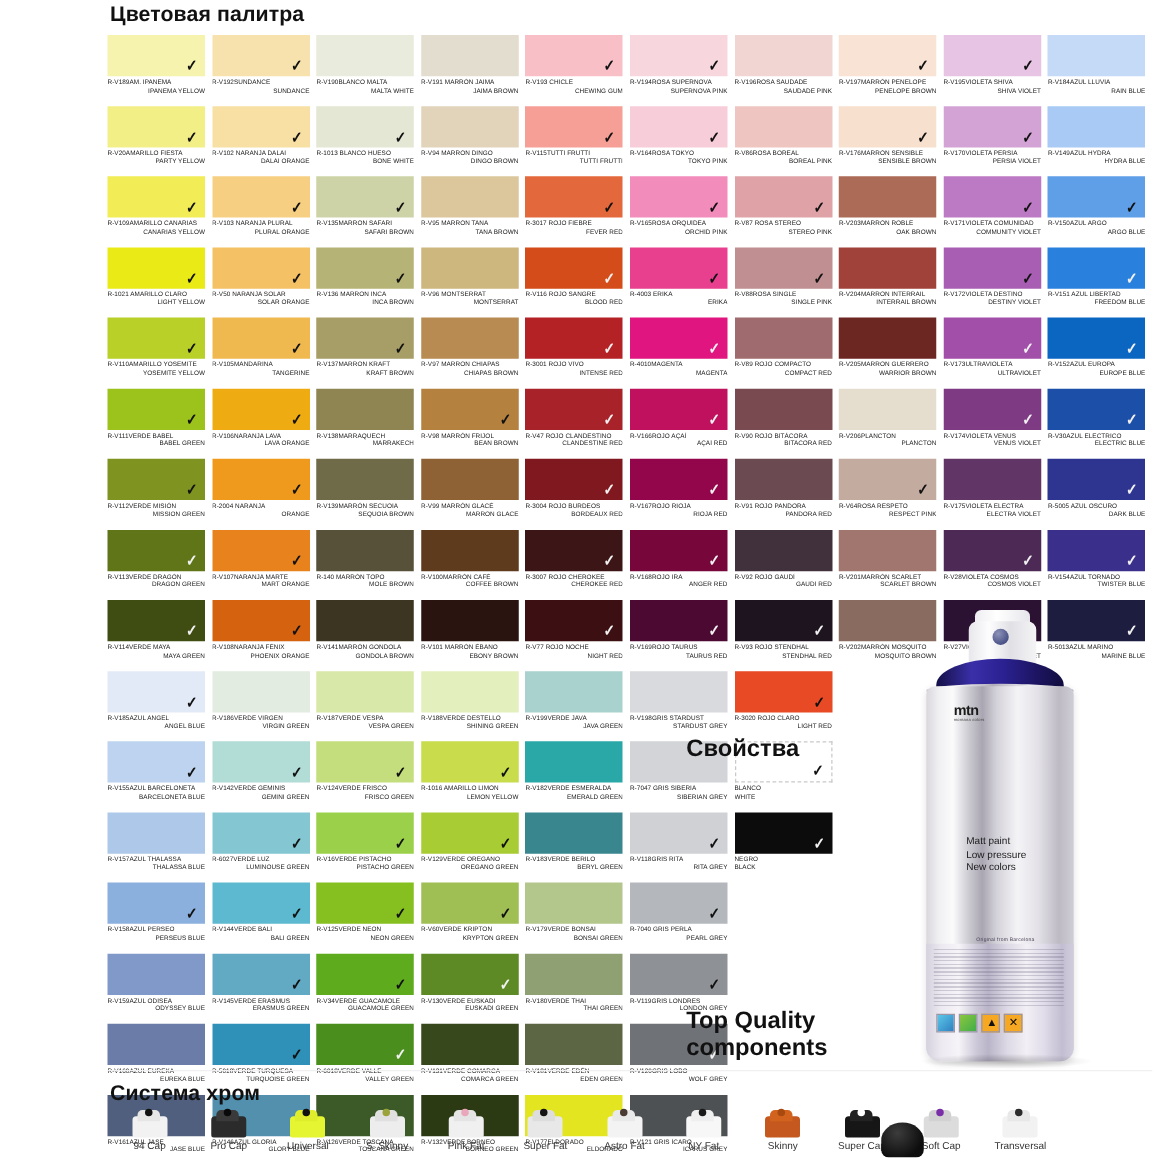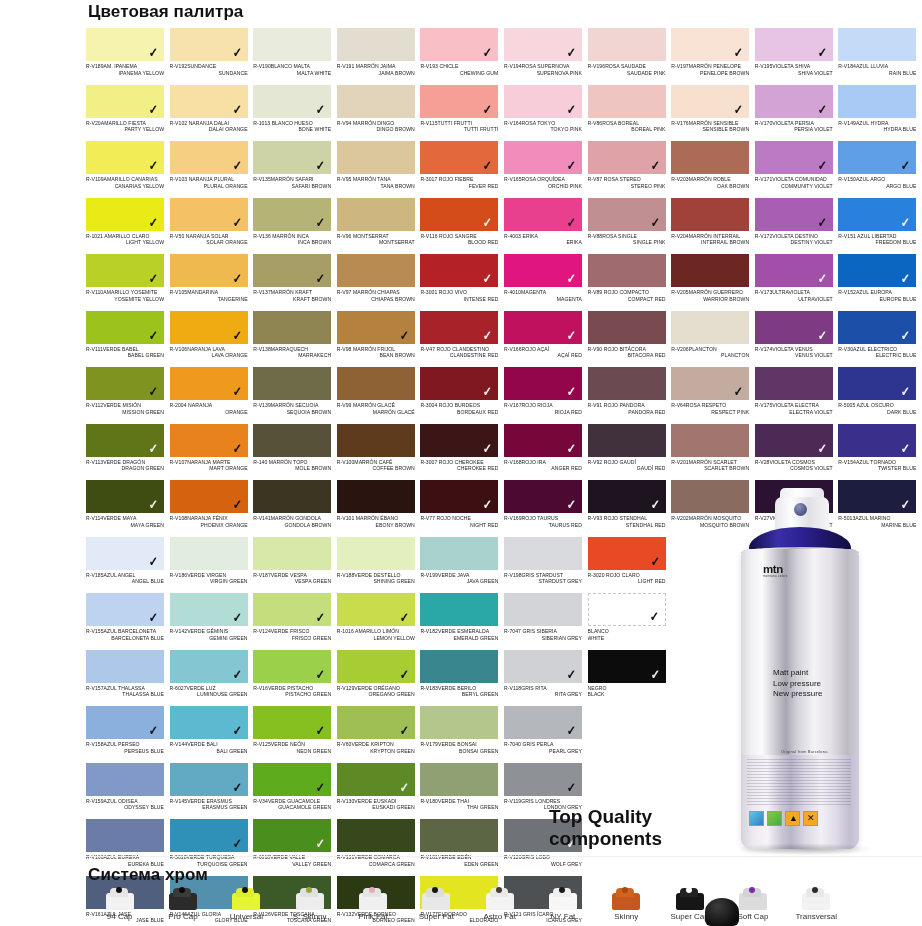--- a/index.html
+++ b/index.html
@@ -1413,20 +1413,21 @@
       </div>
       <div class="swatch-cell"></div>
       <div class="swatch-cell"></div>
       <div class="swatch-cell"></div>
       <div class="swatch-cell"></div>
     </div>
 
   <div class="divider-line"></div>
 
   <div id="properties">
+    <div id="props-title">Свойства</div>
   </div>
 
   <div id="top-quality">
     <div>Top Quality</div>
     <div>components</div>
   </div>
 
   <div id="spray-can">
     <div class="can-cap-top"></div>
     <div class="can-cap"></div>
@@ -1434,21 +1435,21 @@
     <div class="can-shoulder"></div>
     <div class="can-ring"></div>
     <div class="can-body"></div>
     <div class="can-body-lower"></div>
     <div class="can-fineprint"></div>
     <div class="can-mtn">mtn</div>
     <div class="can-mtn-sub">montana colors</div>
     <div class="can-sub">
       <div>Matt paint</div>
       <div>Low pressure</div>
-      <div>New pressure</div>
+      <div>New colors</div>
     </div>
     <div class="can-origin">Original from Barcelona</div>
     <div class="can-icons">
       <div class="ci blue"></div>
       <div class="ci green"></div>
       <div class="ci flame"></div>
       <div class="ci x"></div>
     </div>
     <div class="can-shadow"></div>
   </div>

